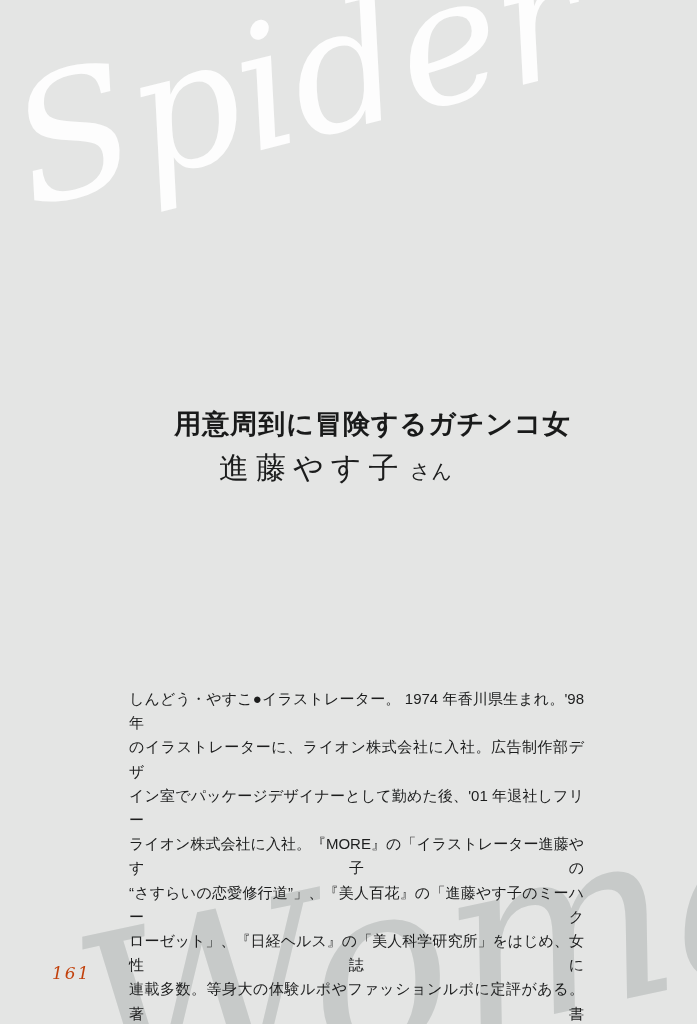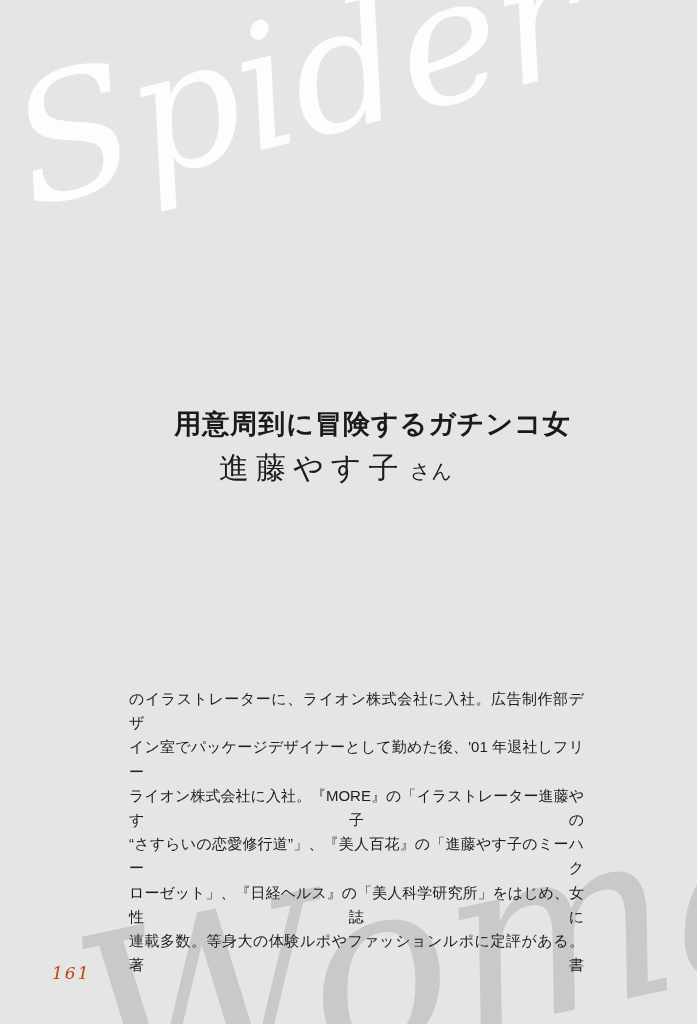--- a/index.html
+++ b/index.html
@@ -126,20 +126,21 @@
   <div class="content">
 
     <h1 class="article-title">用意周到に冒険するガチンコ女</h1>
 
     <div class="name-row">
       <span class="name-main">進藤やす子</span>
       <span class="name-suffix">さん</span>
     </div>
 
     <div class="bio">
+      <div class="bio-line stretch">しんどう・やすこ●イラストレーター。 1974 年香川県生まれ。'98 年</div>
       <div class="bio-line stretch">のイラストレーターに、ライオン株式会社に入社。広告制作部デザ</div>
       <div class="bio-line stretch">イン室でパッケージデザイナーとして勤めた後、'01 年退社しフリー</div>
       <div class="bio-line stretch">ライオン株式会社に入社。『MORE』の「イラストレーター進藤やす子の</div>
       <div class="bio-line stretch">“さすらいの恋愛修行道”」、『美人百花』の「進藤やす子のミーハーク</div>
       <div class="bio-line stretch">ローゼット」、『日経ヘルス』の「美人科学研究所」をはじめ、女性誌に</div>
       <div class="bio-line stretch">連載多数。等身大の体験ルポやファッションルポに定評がある。著書</div>
 
     </div>
 
     <div class="page-number">161</div>

